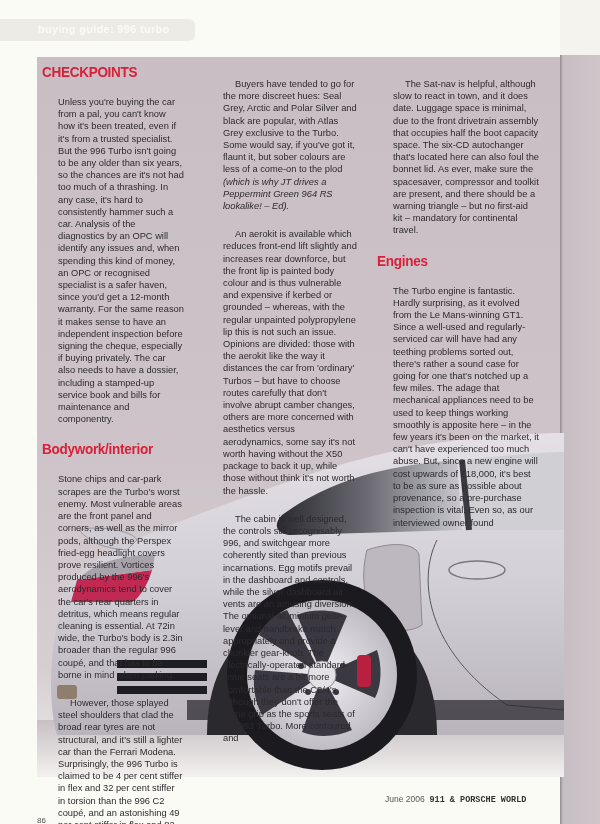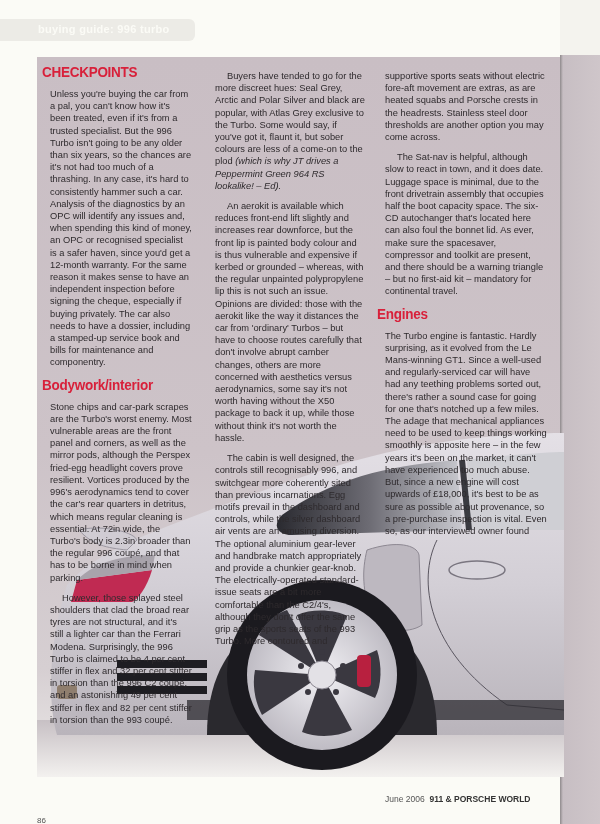--- a/index.html
+++ b/index.html
@@ -6,28 +6,28 @@
   body{width:600px;height:824px;background:#fbfbf6;position:relative;overflow:hidden;font-family:"Liberation Sans",sans-serif;}
   .banner{position:absolute;left:0;top:19px;width:195px;height:22px;background:#ecebe6;border-radius:0 6px 6px 0;}
   .banner span{position:absolute;left:38px;top:4px;font-size:11px;font-weight:bold;color:#fbfbf6;letter-spacing:0.3px;}
   .panel{position:absolute;left:37px;top:57px;width:527px;height:720px;background:linear-gradient(180deg,#c9bec4 0%,#cdc3c8 55%,#d6cfd2 85%,#ece9e8 100%);}
   .gutter{position:absolute;left:560px;top:0;width:40px;height:824px;background:linear-gradient(90deg,#8f8a8c 0px,#c7bec3 3px,#cfc6ca 40px);}
   .gutter-top{position:absolute;left:560px;top:0;width:40px;height:55px;background:#f4f3ee;}
   .col{position:absolute;top:62px;font-size:9.3px;line-height:12.2px;color:#2e2a2d;}
   .c1{left:42px;width:158px;}
   .c2{left:207px;width:166px;}
   .c3{left:377px;width:178px;}
-  .col p{margin:8px;text-indent:0;}
+  .col p{margin:16px;text-indent:0;}
   .col p.ind{text-indent:12px;}
   .h{font-family:"Liberation Sans",sans-serif;font-weight:bold;color:#d8203a;font-size:15px;line-height:16px;letter-spacing:-0.3px;transform:scaleX(0.9);transform-origin:left;margin:2px 0 1px 0;}
   .it{font-style:italic;}
   .car{position:absolute;left:37px;top:430px;width:527px;height:347px;overflow:hidden;}
   .footer-num{position:absolute;left:37px;top:796px;font-size:8px;color:#555;margin-top:20px;}
   .footer-r{position:absolute;left:385px;top:794px;font-size:8.5px;color:#555;}
-  .footer-r b{color:#333;}
+  .footer-r b{color:#333;font-family:Liberation Mono, monospace;}
 </style>
 </head>
 <body>
 
 <div class="banner">
     <span>buying guide: 996 turbo</span>
   </div>
 
 <div class="panel"></div>
 <div class="gutter"></div>
@@ -115,20 +115,19 @@
   <p class="ind">However, those splayed steel shoulders that clad the broad rear tyres are not structural, and it's still a lighter car than the Ferrari Modena. Surprisingly, the 996 Turbo is claimed to be 4 per cent stiffer in flex and 32 per cent stiffer in torsion than the 996 C2 coupé, and an astonishing 49 per cent stiffer in flex and 82 per cent stiffer in torsion than the 993 coupé.</p>
 </div>
 
 <div class="col c2">
   <p class="ind"><span>Buyers have tended to go for the more discreet hues: Seal Grey, Arctic and Polar Silver and black are popular, with Atlas Grey exclusive to the Turbo. Some would say, if you've got it, flaunt it, but sober colours are less of a come-on to the plod </span><span class="it">(which is why JT drives a Peppermint Green 964 RS lookalike! – Ed).</span></p>
   <p class="ind">An aerokit is available which reduces front-end lift slightly and increases rear downforce, but the front lip is painted body colour and is thus vulnerable and expensive if kerbed or grounded – whereas, with the regular unpainted polypropylene lip this is not such an issue. Opinions are divided: those with the aerokit like the way it distances the car from 'ordinary' Turbos – but have to choose routes carefully that don't involve abrupt camber changes, others are more concerned with aesthetics versus aerodynamics, some say it's not worth having without the X50 package to back it up, while those without think it's not worth the hassle.</p>
   <p class="ind">The cabin is well designed, the controls still recognisably 996, and switchgear more coherently sited than previous incarnations. Egg motifs prevail in the dashboard and controls, while the silver dashboard air vents are an amusing diversion. The optional aluminium gear-lever and handbrake match appropriately and provide a chunkier gear-knob. The electrically-operated standard-issue seats are a bit more comfortable than the C2/4's, although they don't offer the same grip as the sports seats of the 993 Turbo. More contoured and</p>
 </div>
 
 <div class="col c3">
-  <p>supportive sports seats without electric fore-aft movement are extras, as are heated squabs and Porsche crests in the headrests. Stainless steel door thresholds are another option you may come across.</p>
   <p class="ind">The Sat-nav is helpful, although slow to react in town, and it does date. Luggage space is minimal, due to the front drivetrain assembly that occupies half the boot capacity space. The six-CD autochanger that's located here can also foul the bonnet lid. As ever, make sure the spacesaver, compressor and toolkit are present, and there should be a warning triangle – but no first-aid kit – mandatory for continental travel.</p>
   <div class="h" style="margin-top:6px">Engines</div>
   <p>The Turbo engine is fantastic. Hardly surprising, as it evolved from the Le Mans-winning GT1. Since a well-used and regularly-serviced car will have had any teething problems sorted out, there's rather a sound case for going for one that's notched up a few miles. The adage that mechanical appliances need to be used to keep things working smoothly is apposite here – in the few years it's been on the market, it can't have experienced too much abuse. But, since a new engine will cost upwards of £18,000, it's best to be as sure as possible about provenance, so a pre-purchase inspection is vital. Even so, as our interviewed owner found</p>
 </div>
 
 <div class="footer-num">86</div>
 <div class="footer-r"><span>June 2006</span>&nbsp;&nbsp;<b>911 &amp; PORSCHE WORLD</b></div>
 
 </body></html>

